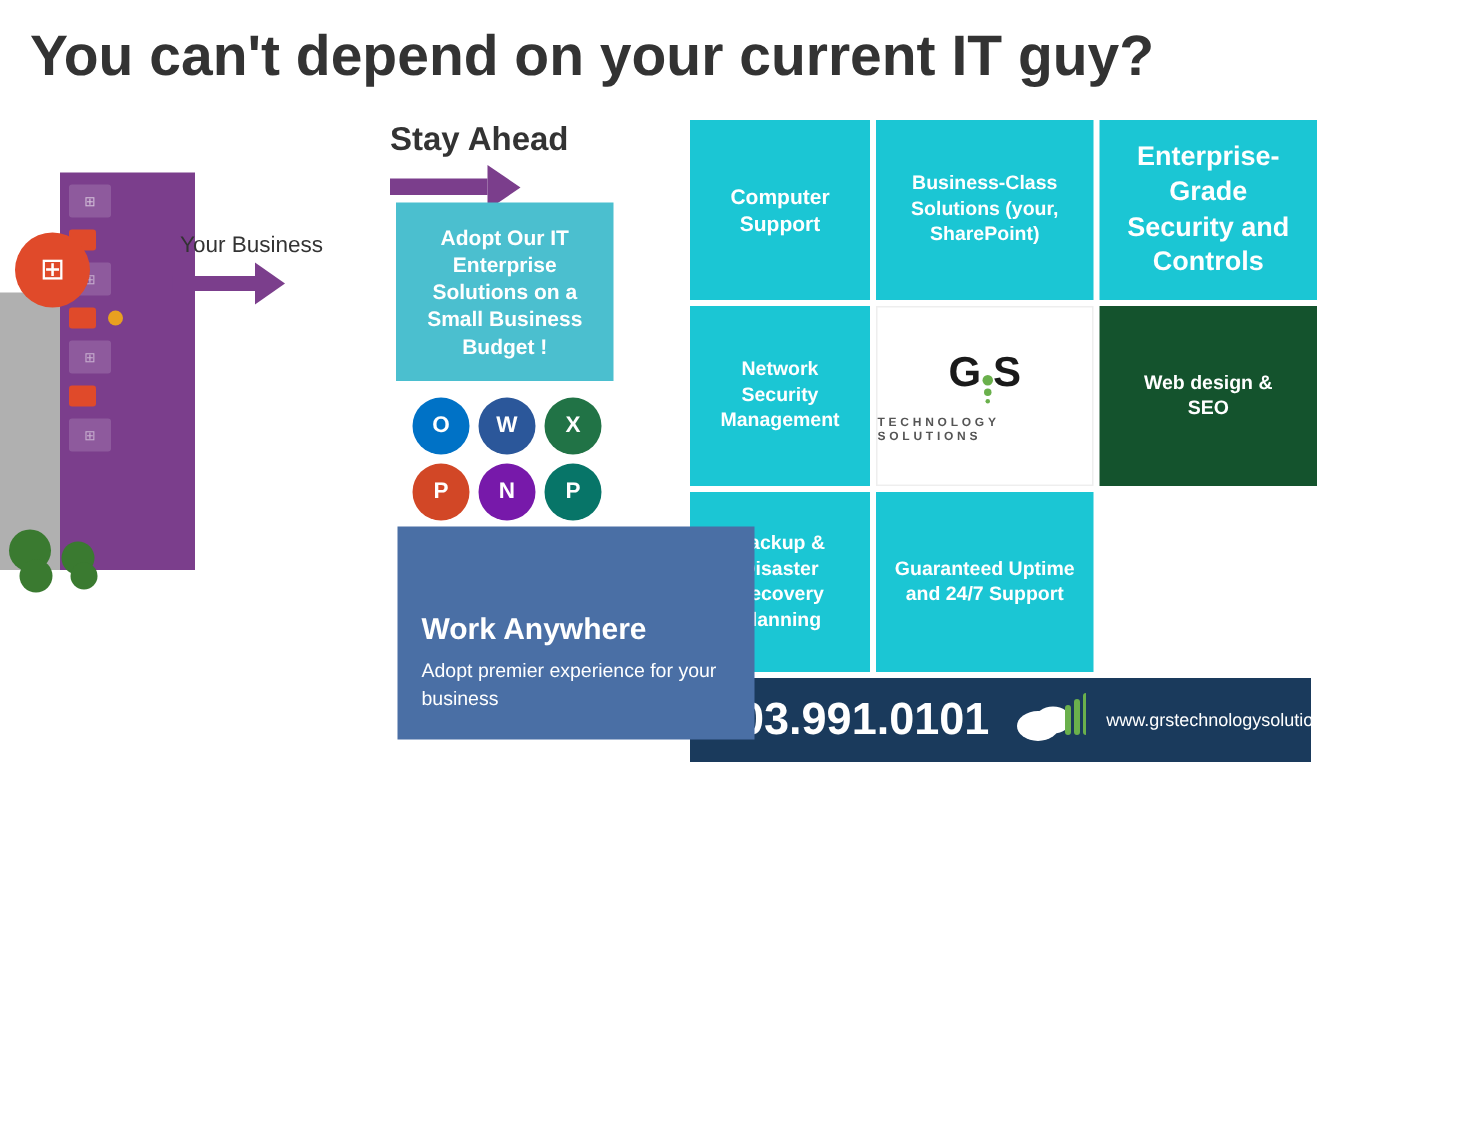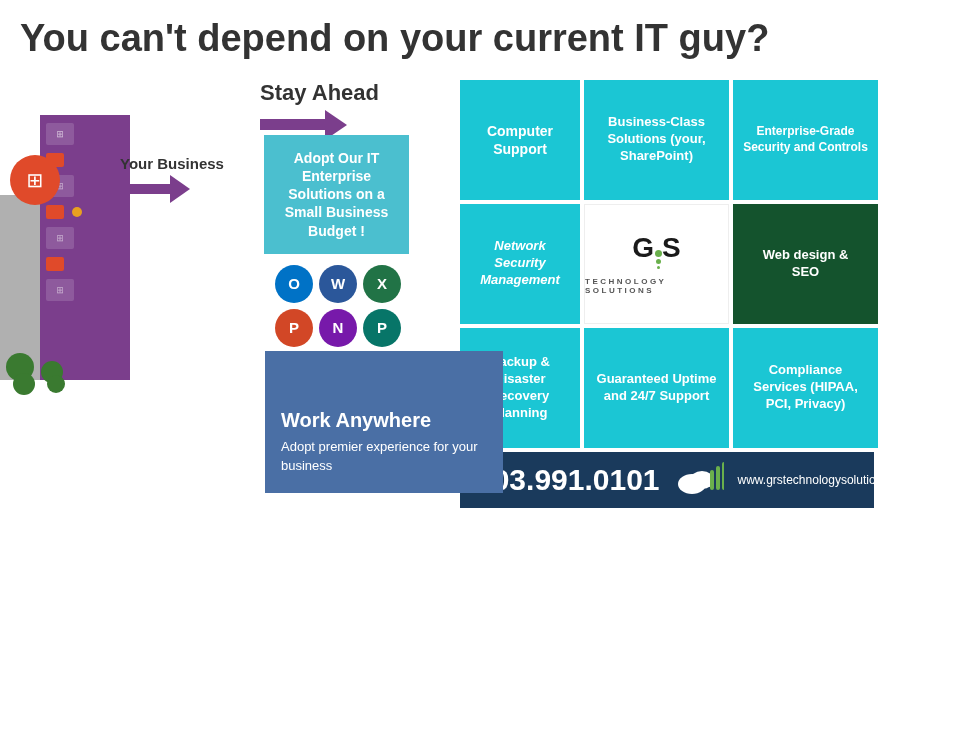--- a/index.html
+++ b/index.html
@@ -239,21 +239,21 @@
     .right-col {
       flex: 1;
       display: flex;
       flex-direction: column;
     }
 
     .your-biz {
       position: absolute;
       top: 80px;
       left: 120px;
-      font-weight: bold;
+      font-weight: normal;
       font-size: 15px;
       color: #333;
       white-space: nowrap;
     }
 
     .arrow-block {
       position: absolute;
       top: 100px;
       left: 115px;
       display: flex;
@@ -415,25 +415,25 @@
   <div class="right-col">
 
     <div class="tiles-grid" style="display:grid;grid-template-columns:120px 145px 145px;grid-template-rows:120px 120px 120px;gap:4px;margin-top:5px;">
 
       <div class="tile" style="background:#1BC6D4;color:white;display:flex;align-items:center;justify-content:center;text-align:center;font-size:14px;font-weight:bold;padding:2px;line-height:1.3;">
         <span>Computer Support</span>
       </div>
       <div class="tile" style="background:#1BC6D4;color:white;display:flex;align-items:center;justify-content:center;text-align:center;font-size:13px;font-weight:bold;padding:10px;line-height:1.3;">
         <span>Business-Class Solutions (your, SharePoint)</span>
       </div>
-      <div class="tile" style="background:#1BC6D4;color:white;display:flex;align-items:center;justify-content:center;text-align:center;font-size:12px;font-weight:bold;padding:10px;line-height:1.3;">
+      <div class="tile" style="background:#1BC6D4;color:white;display:flex;align-items:center;justify-content:center;text-align:center;font-size:18px;font-weight:bold;padding:10px;line-height:1.3;">
         <span>Enterprise-Grade Security and Controls</span>
       </div>
 
-      <div class="tile" style="background:#1BC6D4;color:white;display:flex;align-items:center;justify-content:center;text-align:center;font-size:13px;font-weight:bold;padding:10px;line-height:1.3;font-style:italic;">
+      <div class="tile" style="background:#1BC6D4;color:white;display:flex;align-items:center;justify-content:center;text-align:center;font-size:13px;font-weight:bold;padding:10px;line-height:1.3;">
         <span>Network Security Management</span>
       </div>
 
       <div class="tile-white" style="background:white;display:flex;align-items:center;justify-content:center;border:1px solid #eee;">
         <div class="grs-logo" style="display:flex;flex-direction:column;align-items:center;justify-content:center;">
           <div style="display:flex;align-items:baseline;gap:0px;">
             <span style="font-size:28px;font-weight:bold;color:#1a1a1a;">G</span>
             <div style="display:flex;flex-direction:column;align-items:center;gap:2px;margin-bottom:10px;margin-left:1px;">
               <div style="width:7px;height:7px;background:#6ab04c;border-radius:50%;"></div>
               <div style="width:5px;height:5px;background:#6ab04c;border-radius:50%;"></div>
@@ -447,23 +447,20 @@
       <div class="tile" style="background:#14532d;color:white;display:flex;align-items:center;justify-content:center;text-align:center;font-size:13px;font-weight:bold;padding:26px;line-height:1.3;">
         <span>Web design &amp; SEO</span>
       </div>
 
       <div class="tile" style="background:#1BC6D4;color:white;display:flex;align-items:center;justify-content:center;text-align:center;font-size:13px;font-weight:bold;padding:10px;line-height:1.3;">
         <span>Backup &amp; Disaster Recovery Planning</span>
       </div>
       <div class="tile" style="background:#1BC6D4;color:white;display:flex;align-items:center;justify-content:center;text-align:center;font-size:13px;font-weight:bold;padding:10px;line-height:1.3;">
         <span>Guaranteed Uptime and 24/7 Support</span>
       </div>
-      <div class="tile" style="background:#1BC6D4;color:white;display:flex;align-items:center;justify-content:center;text-align:center;font-size:13px;font-weight:bold;padding:10px;line-height:1.3;">
-        <span>Compliance Services (HIPAA, PCI, Privacy)</span>
-      </div>
     </div>
 
     <div class="bottom-bar" style="background:#1a3a5c;color:white;display:flex;align-items:center;padding:10px 16px;margin-top:4px;gap:14px;width:414px;">
       <div style="flex:1;">
         <span style="font-size:30px;font-weight:bold;">703.991.0101</span>
       </div>
 
       <div style="color:#6ab04c;font-size:0;">
         <svg width="50" height="36" viewBox="0 0 50 36">
           <ellipse cx="18" cy="22" rx="14" ry="10" fill="white"></ellipse>

